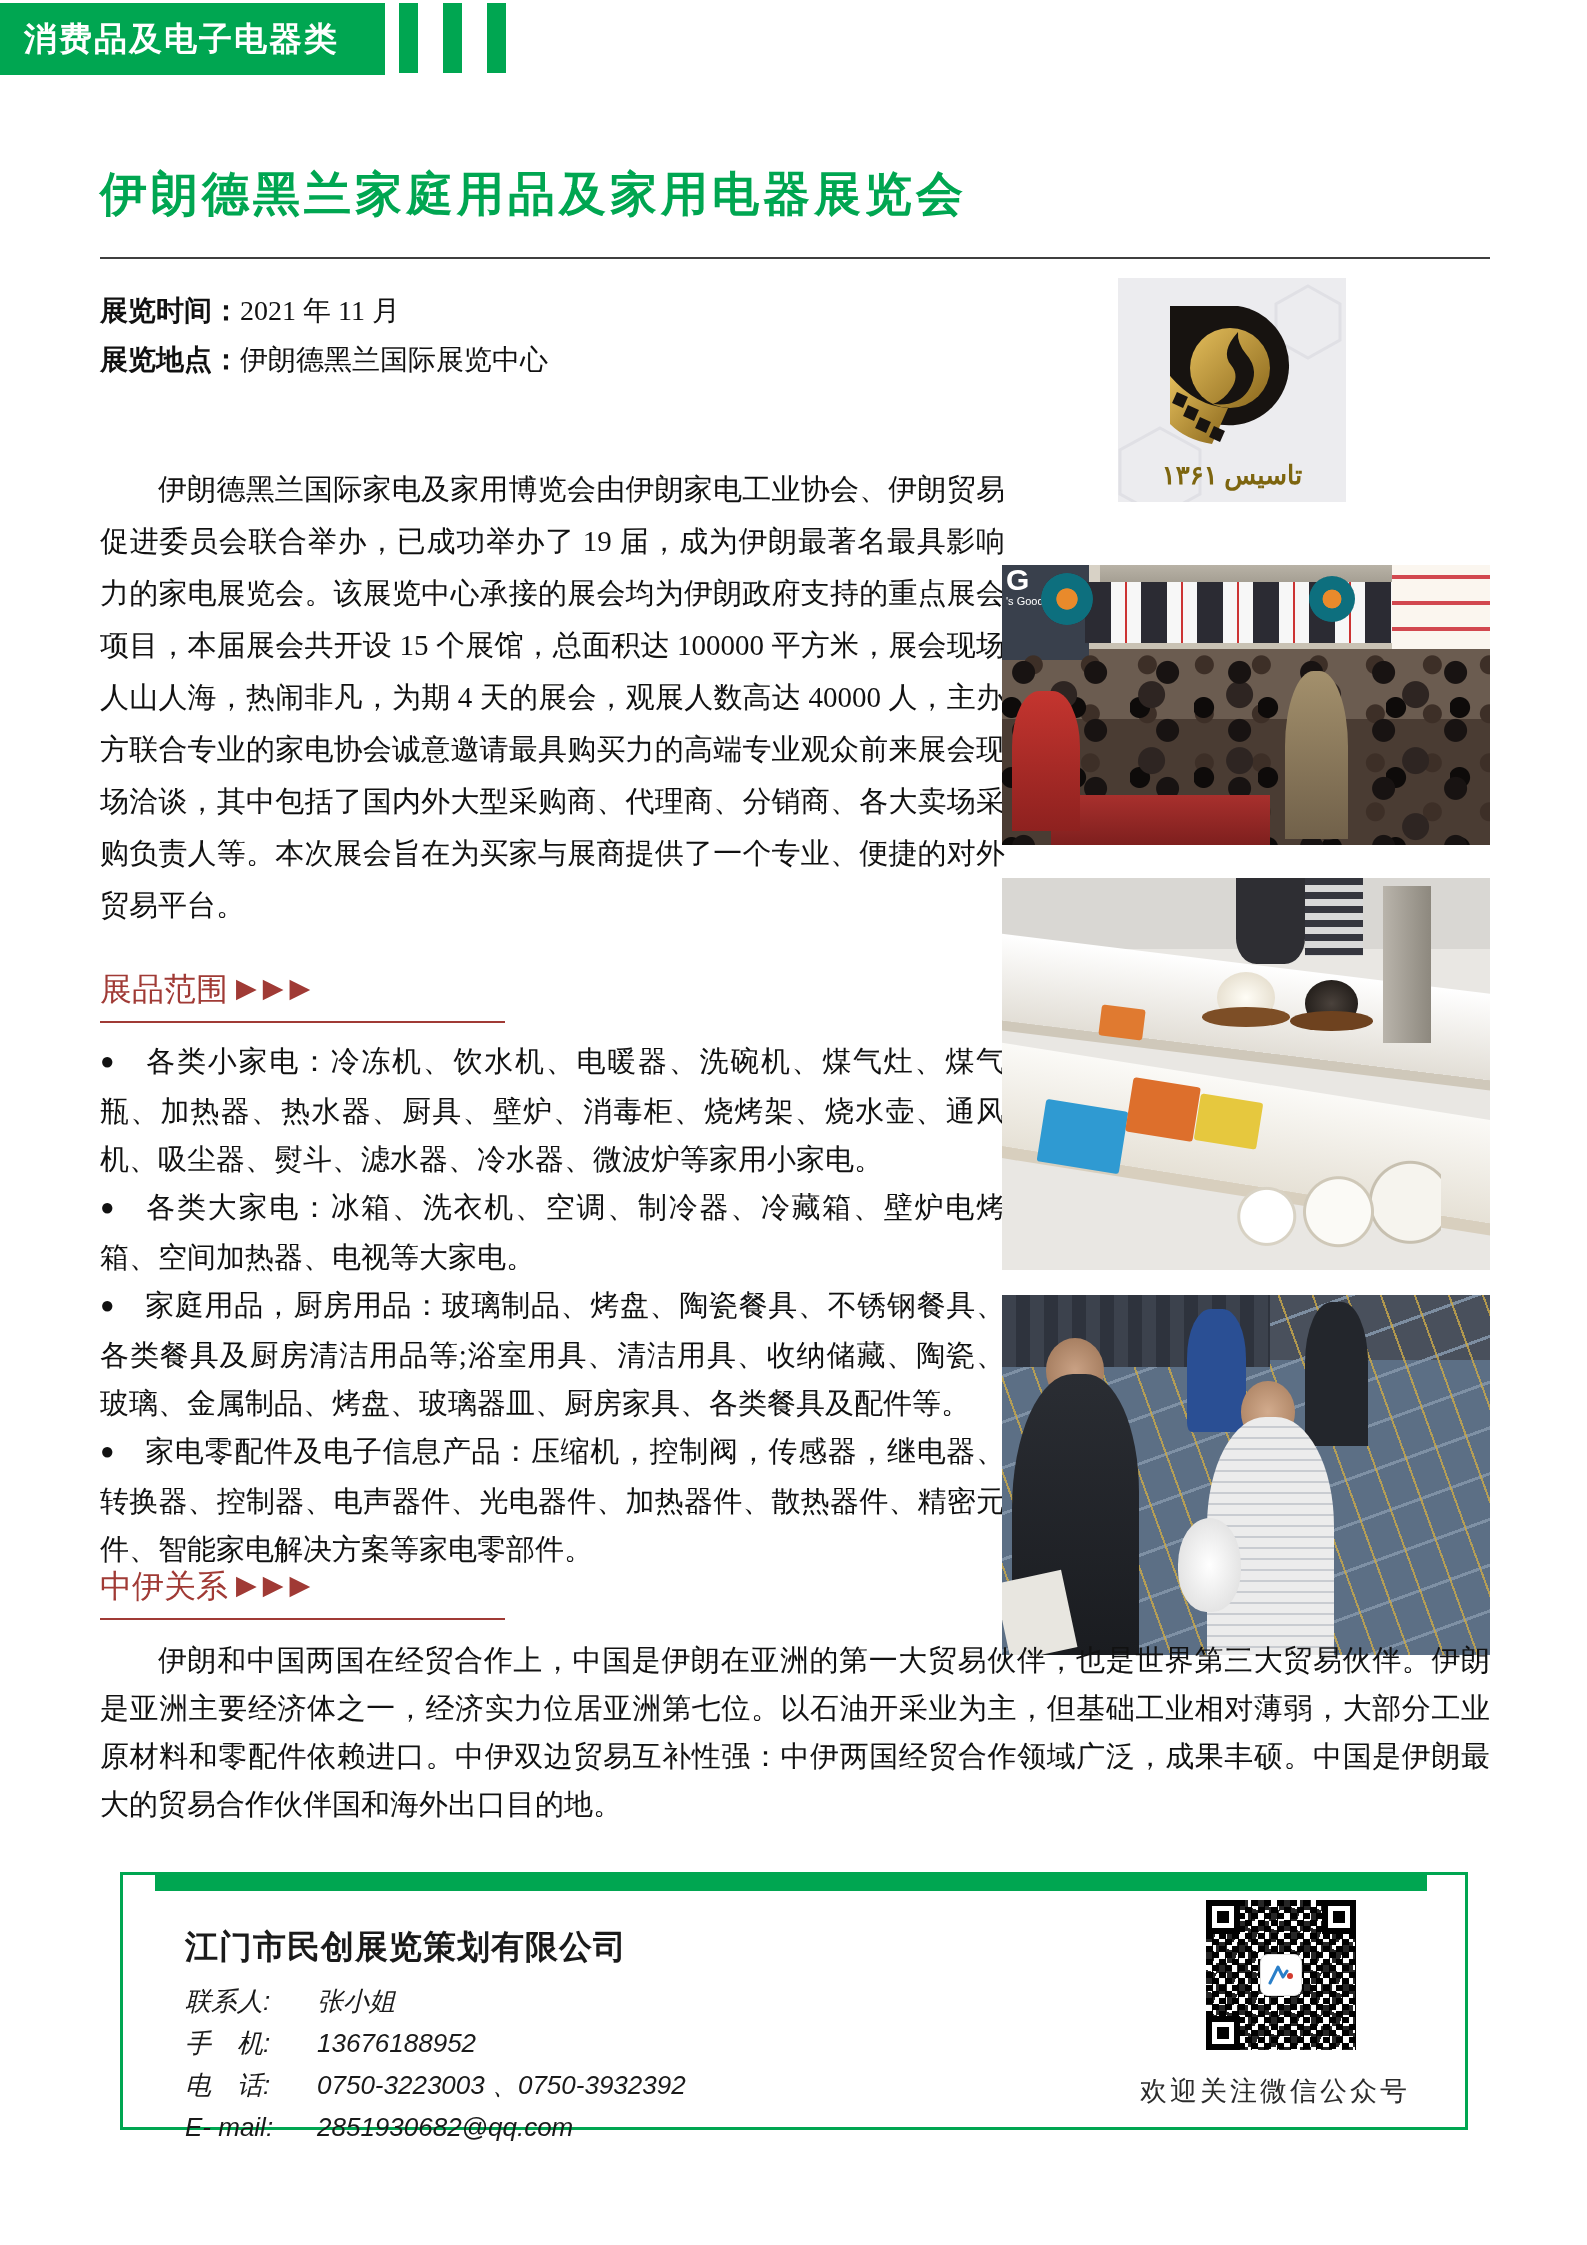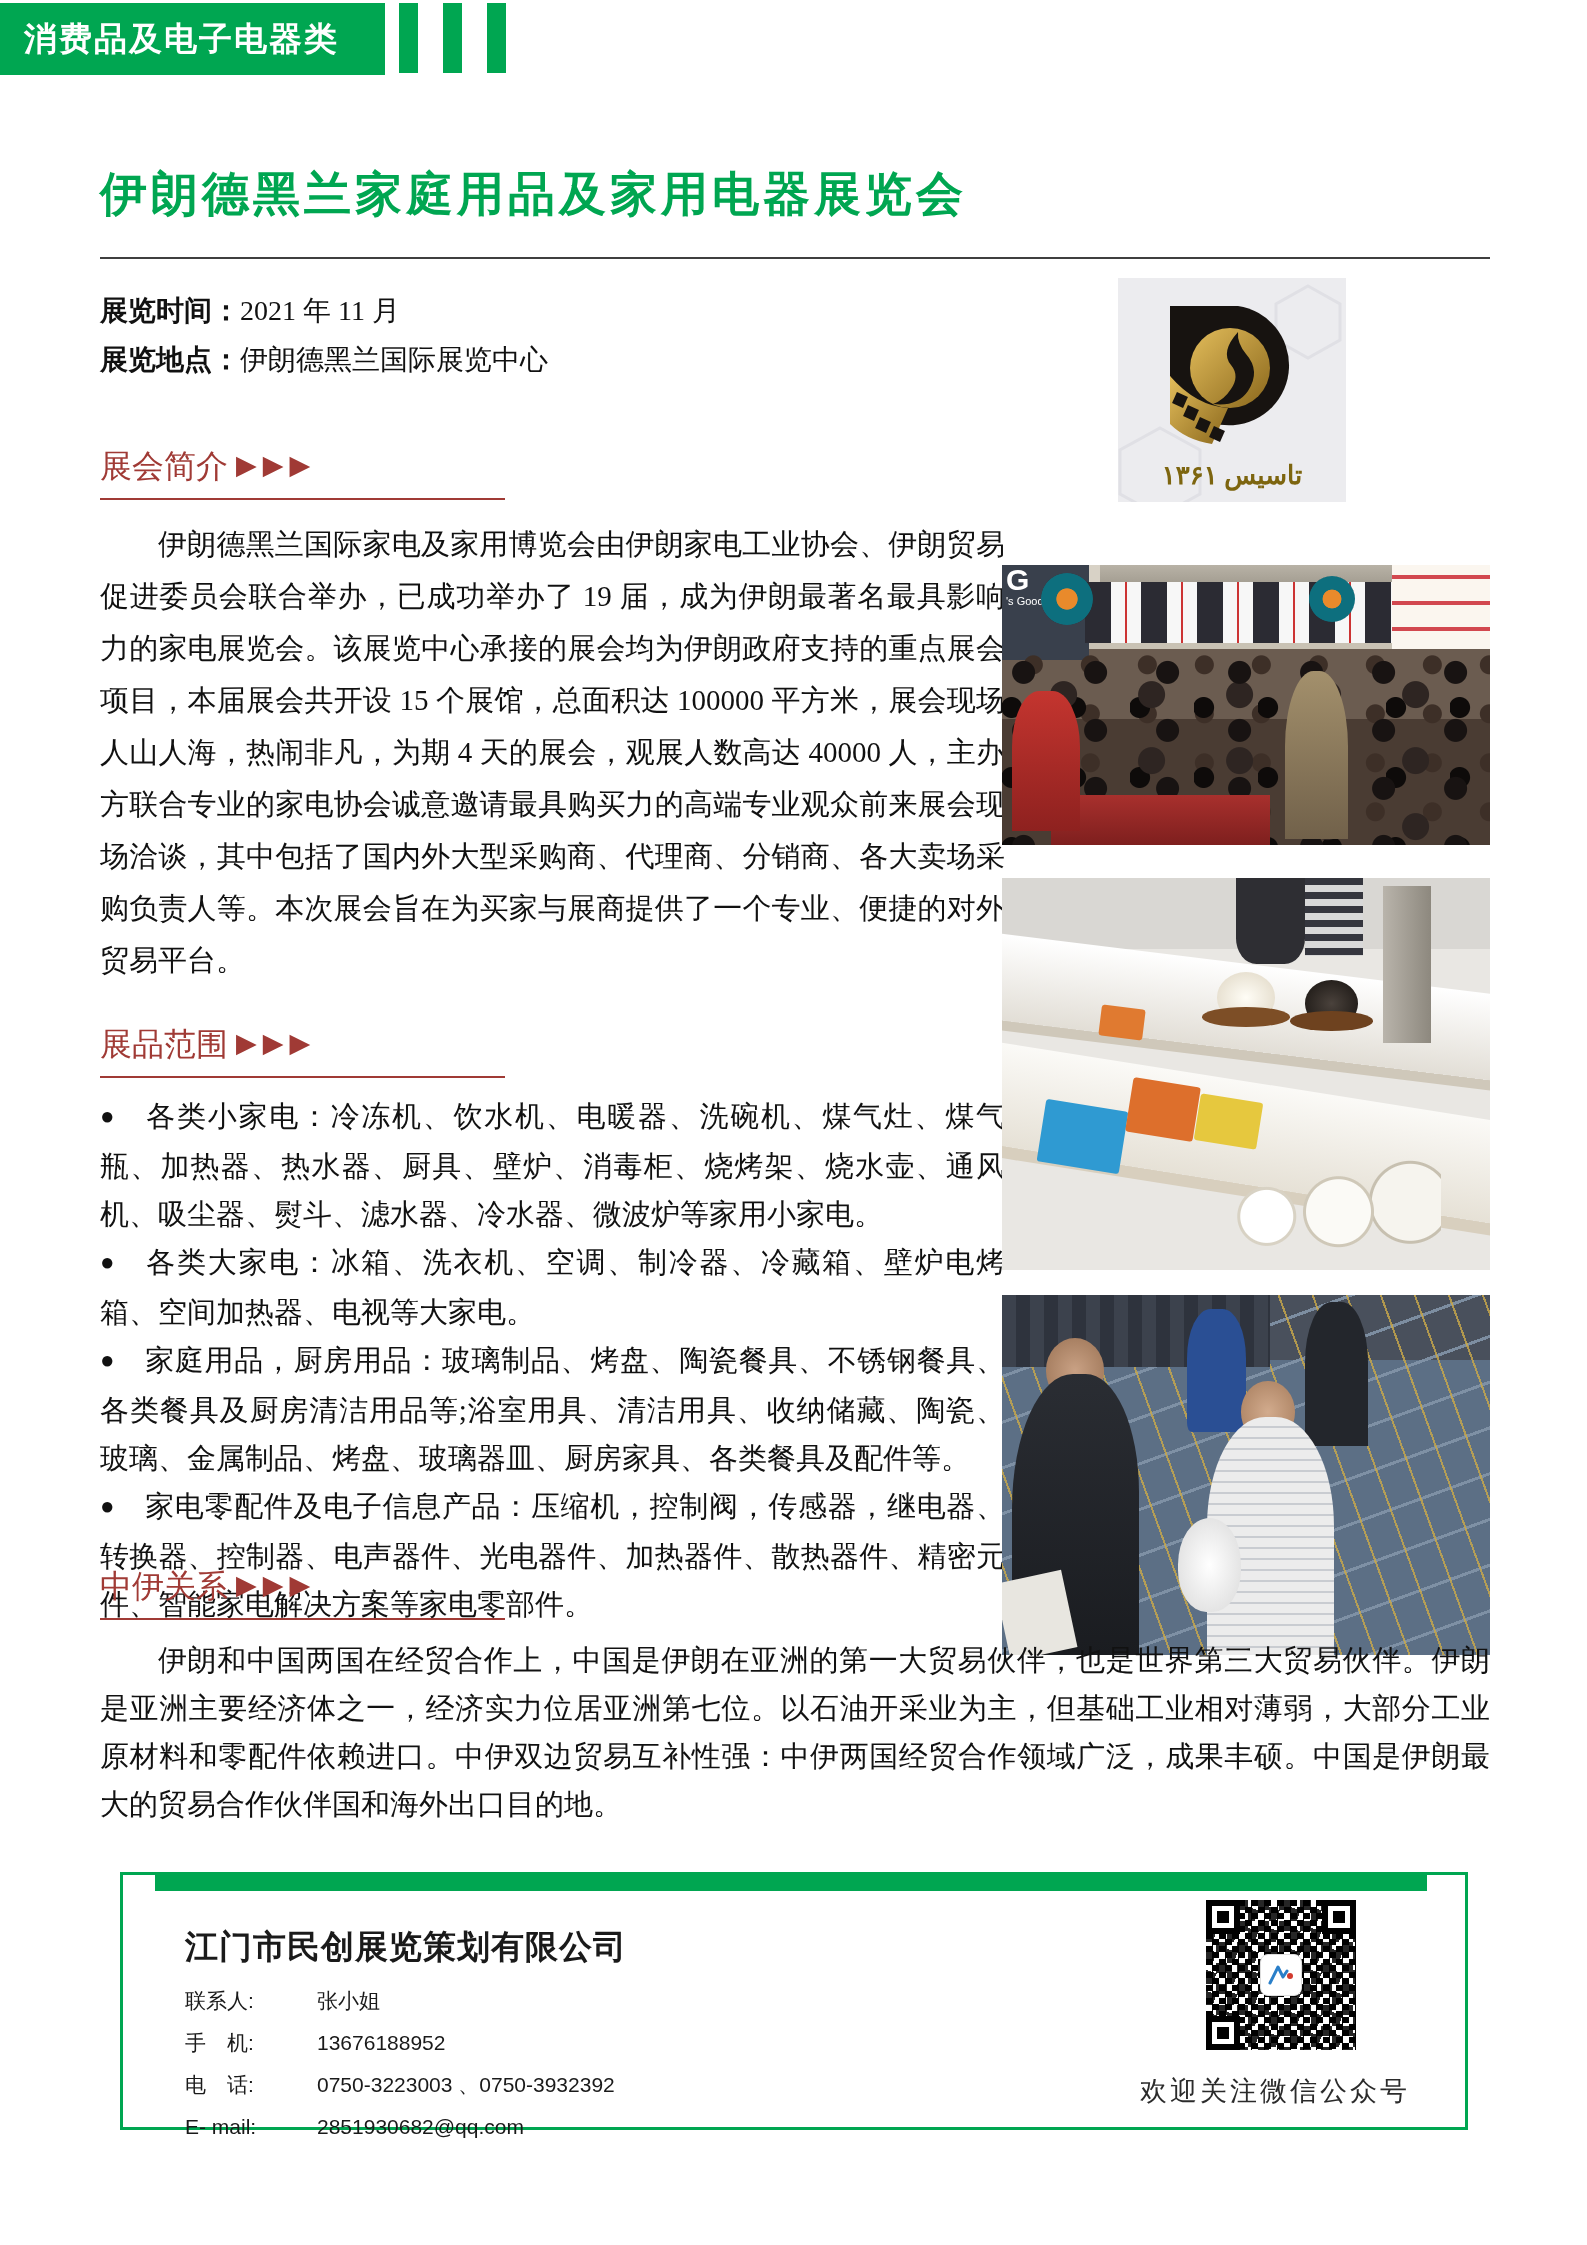--- a/index.html
+++ b/index.html
@@ -117,21 +117,21 @@
        border-radius:50% 50% 45% 45%;}
   .ph3 .paper{left:0;top:78%;width:14%;height:22%;background:#e8e6e0;transform:rotate(-12deg);}
 
   
   .footer-box{position:absolute;left:120px;top:1872px;width:1348px;height:258px;
               border:3px solid #00A651;box-sizing:border-box;background:#fff;}
   .footer-topbar{position:absolute;left:32px;top:-1px;width:1272px;height:17px;background:#00A651;}
   .contact{position:absolute;left:62px;top:50px;font-family:"Liberation Sans","DejaVu Sans",sans-serif;
            color:#1a1a1a;}
   .contact .company{font-size:33px;font-weight:bold;letter-spacing:1px;margin-bottom:10px;}
-  .contact .row{font-size:21px;line-height:42px;}
+  .contact .row{font-size:26px;line-height:42px;font-style:italic;}
   .contact .row .lbl{display:inline-block;min-width:132px;}
   .qr{position:absolute;right:105px;top:21px;width:158px;height:158px;background:#fff;padding:4px;box-sizing:border-box;}
   .qr-pattern{position:relative;width:100%;height:100%;background:#fff;
        background-image:conic-gradient(#000 90deg,transparent 90deg 180deg,#000 180deg 270deg,transparent 270deg),
                         conic-gradient(rgba(0,0,0,.85) 90deg,transparent 90deg 200deg,rgba(0,0,0,.85) 200deg 290deg,transparent 290deg);
        background-size:13px 13px,21px 21px;}
   .finder{position:absolute;width:34px;height:34px;border:6px solid #000;background:#fff;box-sizing:border-box;}
   .finder i{position:absolute;left:5px;top:5px;width:12px;height:12px;background:#000;display:block;}
   .finder.f1{left:0;top:0;}
   .finder.f2{right:0;top:0;}
@@ -179,23 +179,20 @@
         <rect x="56" y="116" width="12" height="12" transform="rotate(24 62 122)"></rect>
         <rect x="67" y="129" width="12" height="12" transform="rotate(24 73 135)"></rect>
         <rect x="79" y="141" width="12" height="12" transform="rotate(24 85 147)"></rect>
         <rect x="93" y="150" width="12" height="12" transform="rotate(24 99 156)"></rect>
       </g>
       <text x="114" y="206" font-size="26" font-weight="bold" fill="#7d650f" text-anchor="middle">تاسیس ۱۳۶۱</text>
     </svg>
   </div>
 
   <div class="col">
-    <div class="sec-head">
-      <span>展会简介</span><span class="arrows">▶▶▶</span>
-    </div>
     <p class="intro-p">伊朗德黑兰国际家电及家用博览会由伊朗家电工业协会、伊朗贸易促进委员会联合举办，已成功举办了 19 届，成为伊朗最著名最具影响力的家电展览会。该展览中心承接的展会均为伊朗政府支持的重点展会项目，本届展会共开设 15 个展馆，总面积达 100000 平方米，展会现场人山人海，热闹非凡，为期 4 天的展会，观展人数高达 40000 人，主办方联合专业的家电协会诚意邀请最具购买力的高端专业观众前来展会现场洽谈，其中包括了国内外大型采购商、代理商、分销商、各大卖场采购负责人等。本次展会旨在为买家与展商提供了一个专业、便捷的对外贸易平台。</p>
 
     <div class="sec-head scope-head">
       <span>展品范围</span><span class="arrows">▶▶▶</span>
     </div>
     <ul class="bullets">
       <li>
         <span class="dot">●</span><b>各类小家电：</b><span>冷冻机、饮水机、电暖器、洗碗机、煤气灶、煤气瓶、加热器、热水器、厨具、壁炉、消毒柜、烧烤架、烧水壶、通风机、吸尘器、熨斗、滤水器、冷水器、微波炉等家用小家电。</span>
       </li>
       <li>

